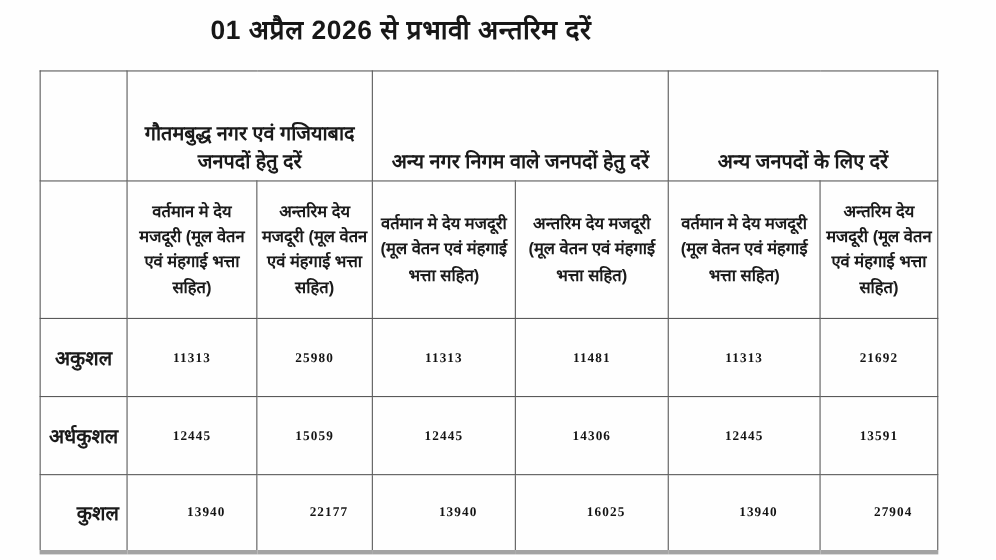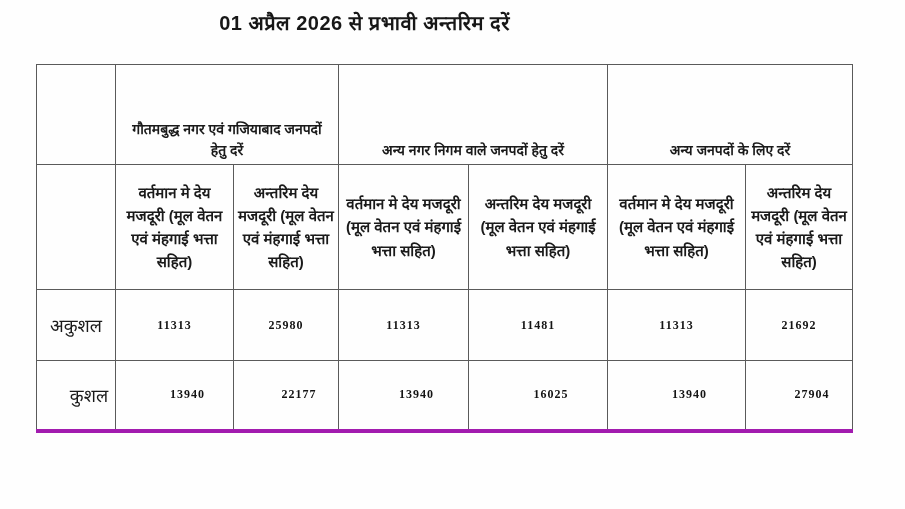--- a/index.html
+++ b/index.html
@@ -14,21 +14,21 @@
     height: 509px;
     background: #fefefe;
     overflow: hidden;
   }
   .title {
     position: absolute;
     top: 9px;
     left: 0;
     width: 729px;
     text-align: center;
-    font-size: 20px;
+    font-size: 24px;
     font-weight: 700;
     letter-spacing: 0.5px;
     color: #171717;
   }
   table.rates-table {
     position: absolute;
     top: 64px;
     left: 36px;
     width: 816px;
     border-collapse: collapse;
@@ -36,41 +36,41 @@
     background: #fefefe;
   }
   table.rates-table td {
     border: 1px solid #5a5a5a;
     text-align: center;
     overflow: hidden;
   }
   tr.group-row td { height: 100px; }
   tr.subheader-row td { height: 125px; }
   tr.data-row td { height: 71px; }
-  tr.data-row.last td { height: 70px; border-bottom: 4px solid #a21caf; padding-left: 26px; }
+  tr.data-row.last td { height: 70px; border-bottom: 4px solid #a3a3a3; padding-left: 26px; }
 
   td.group-header {
     vertical-align: bottom;
     font-weight: 700;
-    font-size: 14px;
+    font-size: 18px;
     line-height: 1.45;
     padding: 0 14px 4px 14px;
     color: #1a1a1a;
   }
   td.subheader {
     vertical-align: middle;
     font-weight: 700;
     font-size: 15px;
     line-height: 1.55;
     padding: 2px 4px;
     color: #1a1a1a;
   }
   td.row-label {
     vertical-align: middle;
-    font-weight: 400;
+    font-weight: 700;
     font-size: 18px;
     color: #1a1a1a;
   }
   td.value {
     vertical-align: middle;
     font-family: "Liberation Serif", "DejaVu Serif", serif;
     font-weight: 700;
     font-size: 12px;
     letter-spacing: 1px;
     color: #141414;
@@ -115,20 +115,29 @@
     <tr class="data-row">
       <td class="row-label">अकुशल</td>
       <td class="value">11313</td>
       <td class="value">25980</td>
       <td class="value">11313</td>
       <td class="value">11481</td>
       <td class="value">11313</td>
       <td class="value">21692</td>
     </tr>
 
+    <tr class="data-row">
+      <td class="row-label">अर्धकुशल</td>
+      <td class="value">12445</td>
+      <td class="value">15059</td>
+      <td class="value">12445</td>
+      <td class="value">14306</td>
+      <td class="value">12445</td>
+      <td class="value">13591</td>
+    </tr>
 
     <tr class="data-row last">
       <td class="row-label">कुशल</td>
       <td class="value">13940</td>
       <td class="value">22177</td>
       <td class="value">13940</td>
       <td class="value">16025</td>
       <td class="value">13940</td>
       <td class="value">27904</td>
     </tr>

